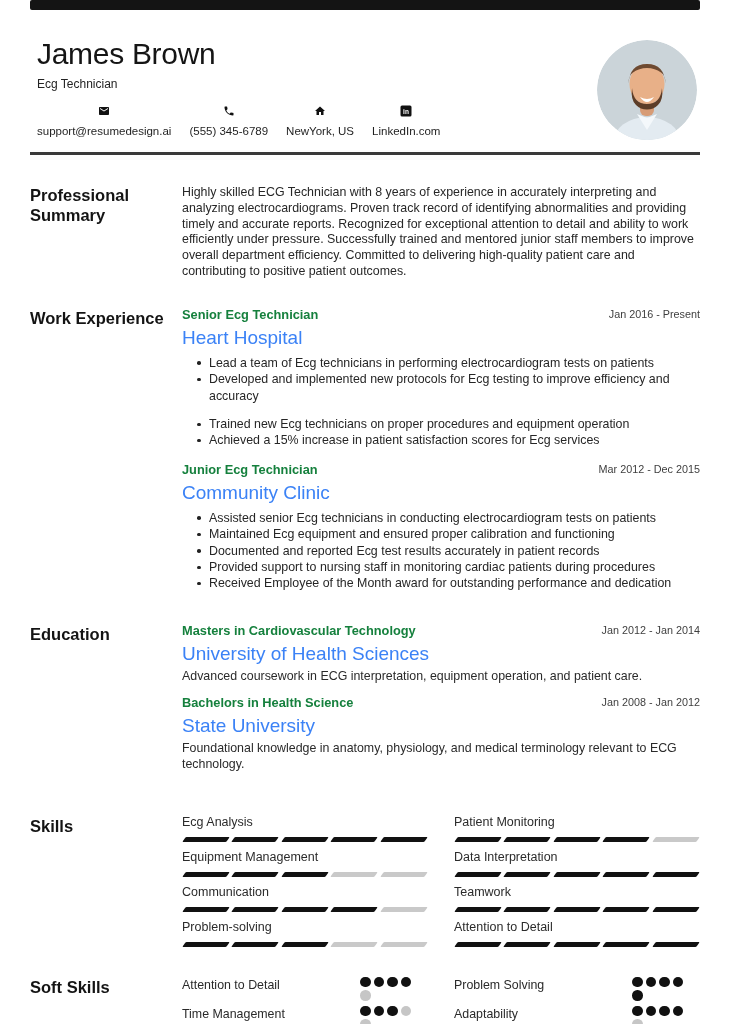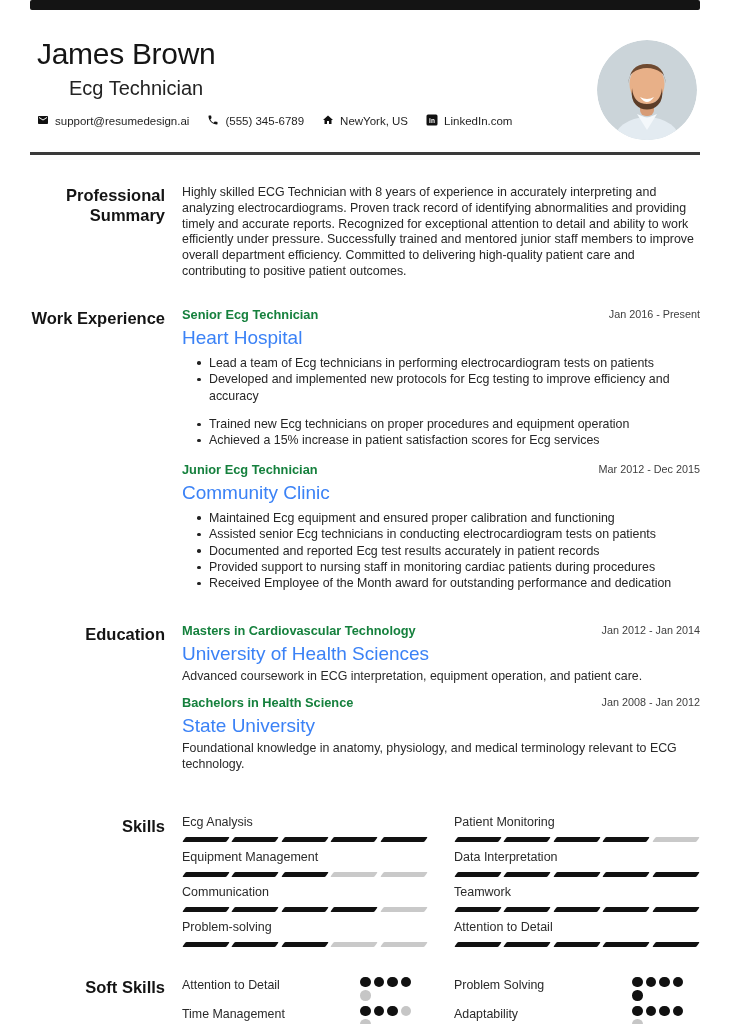--- a/index.html
+++ b/index.html
@@ -6,31 +6,31 @@
   html,body { width: 730px; height: 1024px; overflow: hidden; background: #fff;
     font-family: "Liberation Sans", sans-serif; color: #1d1d1d; }
 
   .page { width: 730px; height: 1024px; overflow: hidden; position: relative; background:#fff; }
 
   .topbar { height: 10px; background: #141414; margin: 0 30px; border-radius: 2px; }
 
   .header { display: flex; justify-content: space-between; padding: 0 30px; margin-top: 26px; }
   .header-left { margin-left: 7px; }
   .name { font-size: 30px; font-weight: 400; color: #151515; letter-spacing: -0.3px; line-height: 35px; }
-  .job-title-sub { font-size: 20px; margin-top: 6px; color: #232323; margin-left: 32px; }
+  .job-title-sub { font-size: 12px; margin-top: 6px; color: #232323; }
   .contacts { display: flex; gap: 18px; margin-top: 14px; font-size: 11.5px; color: #1f1f1f; align-items: center; }
-  .contact { display: flex; align-items: center; gap: 6px; white-space: nowrap; }
+  .contact { display: flex; align-items: center; gap: 6px; white-space: nowrap; flex-direction: column; }
   .contact svg { width: 12px; height: 12px; flex: none; }
   .photo { width: 100px; height: 100px; border-radius: 50%; overflow: hidden; flex: none; margin-top: 4px; margin-right: 3px; }
 
   .divider { margin: 12px 30px 0; height: 3px; background: #3a3a3a; }
 
   main { padding: 0 30px; }
   .section { display: grid; grid-template-columns: 135px 1fr; column-gap: 17px; }
-  .sec-heading { text-align: right; font-size: 16.5px; font-weight: 700; color: #141414; line-height: 20px; }
+  .sec-heading { font-size: 16.5px; font-weight: 700; color: #141414; line-height: 20px; }
 
   .section-summary { margin-top: 30px; }
   .summary-text { font-size: 12.4px; line-height: 15.8px; color: #272727; }
 
   .section-work { margin-top: 28px; }
   .job + .job { margin-top: 14px; }
   .entry-head { display: flex; justify-content: space-between; align-items: flex-start; }
   .entry-title { font-size: 12.8px; font-weight: 700; color: #15803d; line-height: 13px; }
   .entry-dates { font-size: 10.8px; color: #3e3e3e; white-space: nowrap; line-height: 12px; }
   .entry-org { font-size: 19px; color: #3b82f6; margin-top: 10px; line-height: 13px; }
@@ -140,22 +140,22 @@
             </ul>
         </div>
         <div class="job">
           <div class="entry-head">
             <span class="entry-title">Junior Ecg Technician</span>
             <span class="entry-dates">Mar 2012 - Dec 2015</span>
           </div>
           <div class="entry-org">Community Clinic</div>
           <ul class="bullets">
 
-          <li>Maintained Ecg equipment and ensured proper calibration and functioning</li>
-              <li>Assisted senior Ecg technicians in conducting electrocardiogram tests on patients</li>
+          <li>Assisted senior Ecg technicians in conducting electrocardiogram tests on patients</li>
+              <li>Maintained Ecg equipment and ensured proper calibration and functioning</li>
               <li>Documented and reported Ecg test results accurately in patient records</li>
               <li>Provided support to nursing staff in monitoring cardiac patients during procedures</li>
               <li>Received Employee of the Month award for outstanding performance and dedication</li>
             </ul>
         </div>
       </div>
     </div>
 
     <div class="section section-education">
       <div class="sec-heading">Education</div>

